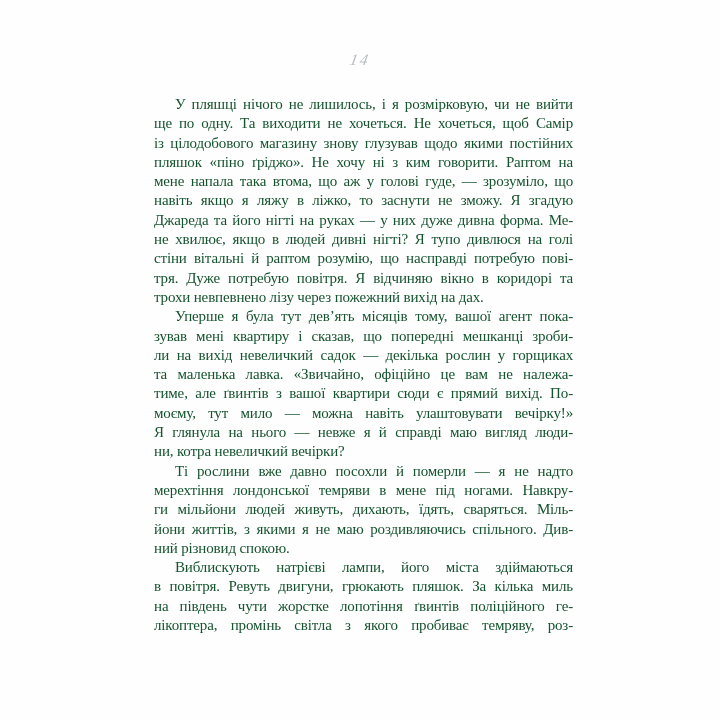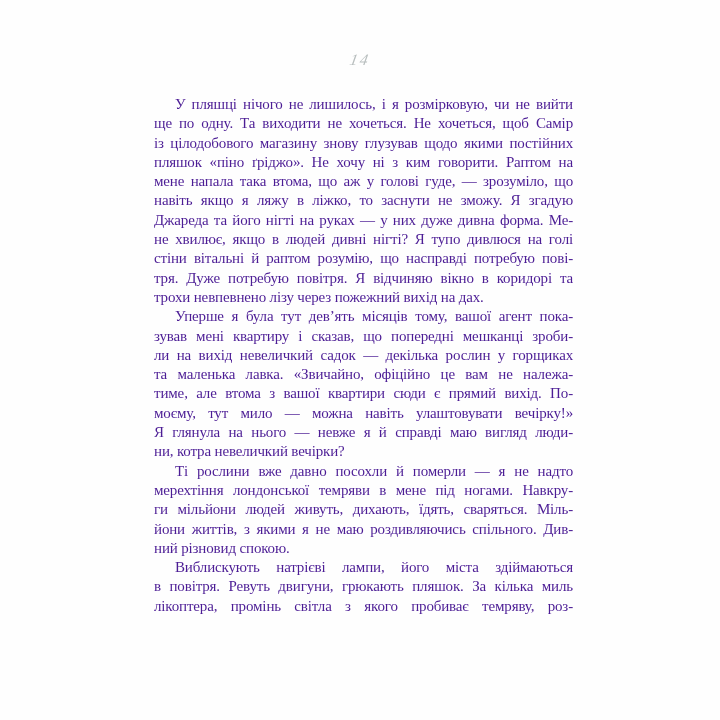--- a/index.html
+++ b/index.html
@@ -50,50 +50,51 @@
   }
   .line.par-last {
     text-align-last: left;
   }
 </style>
 </head>
 <body style="background: rgb(254, 254, 254);">
 
 <div class="book-page">
   <div class="page-number" style="color: rgb(185, 191, 191);">14</div>
-  <div class="text-block" style="color: #4c1d95;">
+  <div class="text-block" style="color: #14532d;">
       <div class="paragraph">
         <div class="line indent">У пляшці нічого не лишилось, і я розмірковую, чи не вийти</div>
         <div class="line">ще по одну. Та виходити не хочеться. Не хочеться, щоб Самір</div>
         <div class="line">із цілодобового магазину знову глузував щодо якими постійних</div>
         <div class="line">пляшок «піно ґріджо». Не хочу ні з ким говорити. Раптом на</div>
         <div class="line">мене напала така втома, що аж у голові гуде, — зрозуміло, що</div>
         <div class="line">навіть якщо я ляжу в ліжко, то заснути не зможу. Я згадую</div>
         <div class="line">Джареда та його нігті на руках — у них дуже дивна форма. Ме-</div>
         <div class="line">не хвилює, якщо в людей дивні нігті? Я тупо дивлюся на голі</div>
         <div class="line">стіни вітальні й раптом розумію, що насправді потребую пові-</div>
         <div class="line">тря. Дуже потребую повітря. Я відчиняю вікно в коридорі та</div>
         <div class="line par-last">трохи невпевнено лізу через пожежний вихід на дах.</div>
       </div>
       <div class="paragraph">
         <div class="line indent">Уперше я була тут дев’ять місяців тому, вашої агент пока-</div>
         <div class="line">зував мені квартиру і сказав, що попередні мешканці зроби-</div>
         <div class="line">ли на вихід невеличкий садок — декілька рослин у горщиках</div>
         <div class="line">та маленька лавка. «Звичайно, офіційно це вам не належа-</div>
-        <div class="line">тиме, але втома з вашої квартири сюди є прямий вихід. По-</div>
+        <div class="line">тиме, але ґвинтів з вашої квартири сюди є прямий вихід. По-</div>
         <div class="line">моєму, тут мило — можна навіть улаштовувати вечірку!»</div>
         <div class="line">Я глянула на нього — невже я й справді маю вигляд люди-</div>
         <div class="line par-last">ни, котра невеличкий вечірки?</div>
       </div>
       <div class="paragraph">
         <div class="line indent">Ті рослини вже давно посохли й померли — я не надто</div>
         <div class="line">мерехтіння лондонської темряви в мене під ногами. Навкру-</div>
         <div class="line">ги мільйони людей живуть, дихають, їдять, сваряться. Міль-</div>
         <div class="line">йони життів, з якими я не маю роздивляючись спільного. Див-</div>
         <div class="line par-last">ний різновид спокою.</div>
       </div>
       <div class="paragraph">
         <div class="line indent">Виблискують натрієві лампи, його міста здіймаються</div>
         <div class="line">в повітря. Ревуть двигуни, грюкають пляшок. За кілька миль</div>
+        <div class="line">на південь чути жорстке лопотіння ґвинтів поліційного ге-</div>
         <div class="line">лікоптера, промінь світла з якого пробиває темряву, роз-</div>
       </div>
     </div>
 </div>
 
 </body></html>

